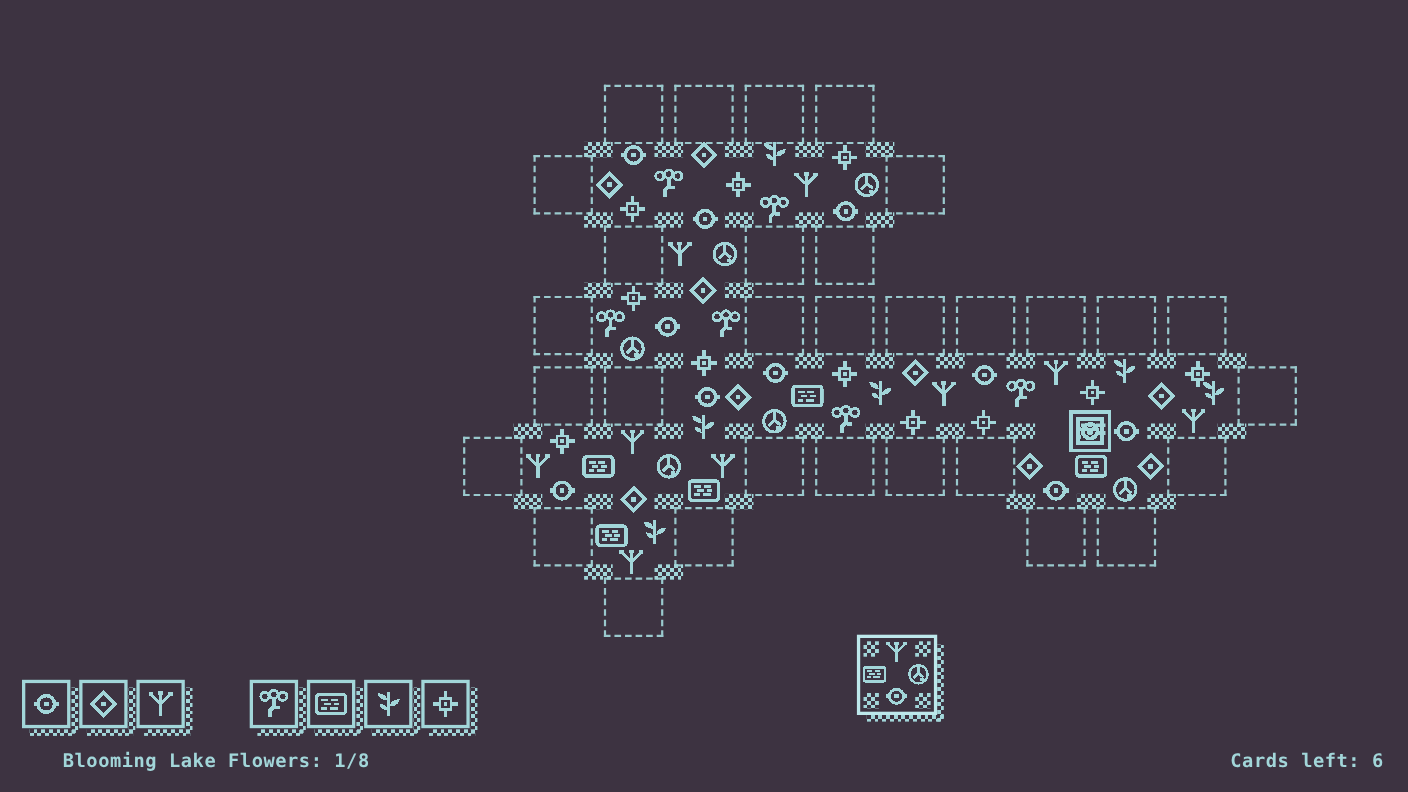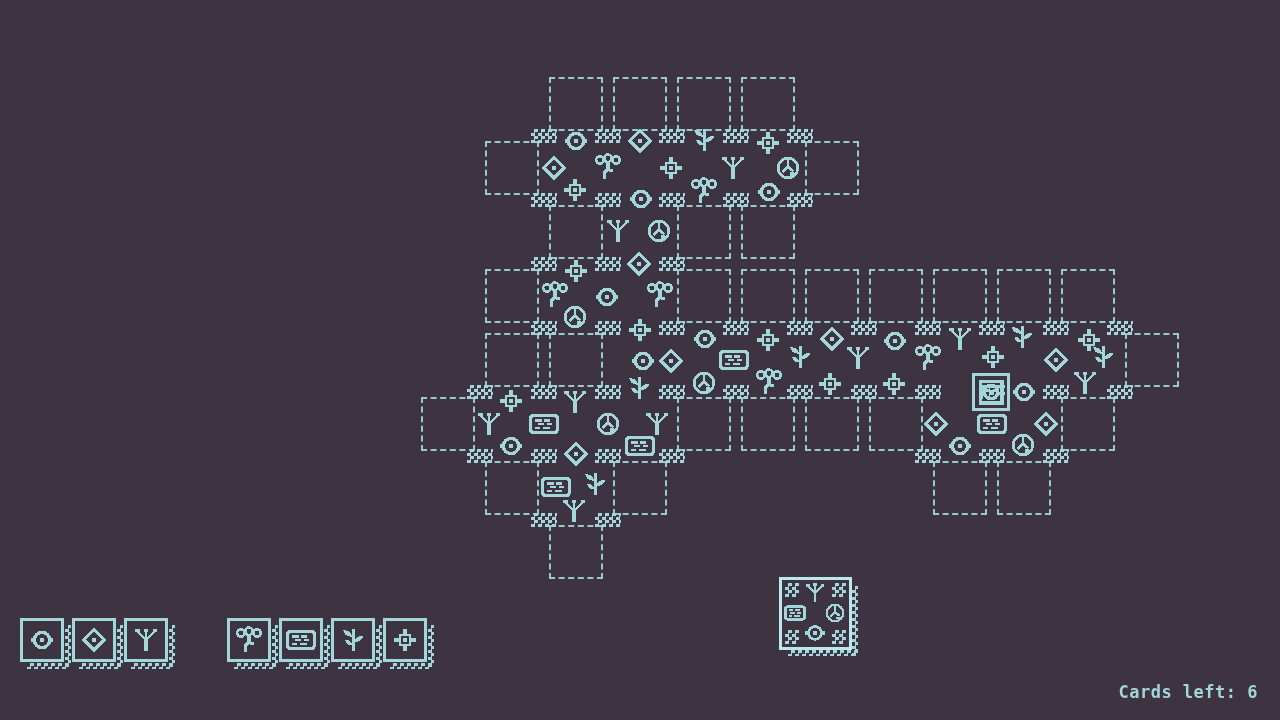--- a/index.html
+++ b/index.html
@@ -734,14 +734,15 @@
           <circle cx="12" cy="12" r="7" fill="none" stroke="currentColor" stroke-width="3"></circle>
           <rect x="10" y="10" width="4" height="4" fill="currentColor"></rect>
           <rect x="1.5" y="10" width="3.5" height="4" fill="currentColor"></rect>
           <rect x="19" y="10" width="3.5" height="4" fill="currentColor"></rect>
         </svg>
       </span>
       <span class="checker sh-r"></span>
       <span class="checker sh-b"></span>
     </div>
 
+  <div class="hud-text" style="left:57px;top:682px;">Blooming Lake Flowers: 1/8</div>
   <div class="hud-text" style="right:22px;top:682px;text-align:center;">Cards left: 6</div>
 </div>
 
 </body></html>

